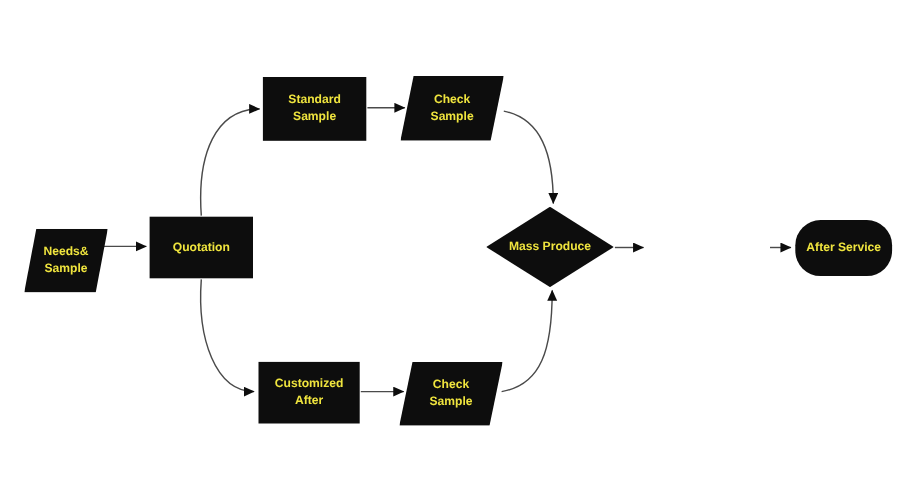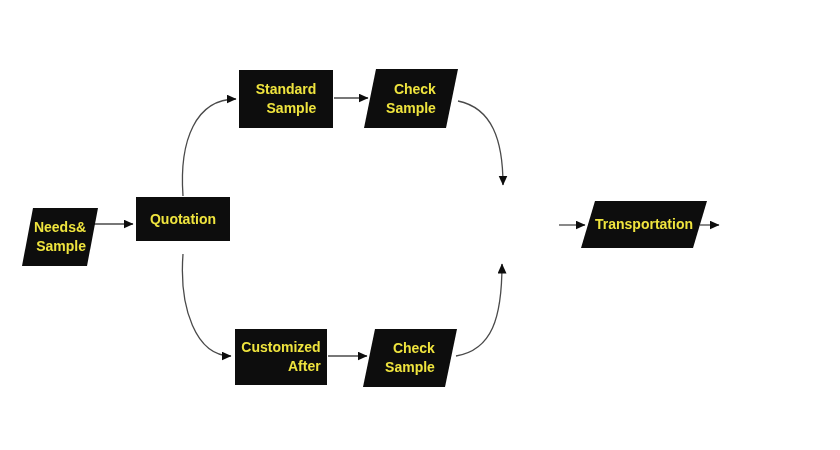--- a/index.html
+++ b/index.html
@@ -22,23 +22,23 @@
   }
 
   .node {
     position: absolute;
     display: flex;
     align-items: center;
     justify-content: center;
     background: #0d0d0d;
     color: #efe43e;
     font-weight: bold;
-    font-size: 14px;
+    font-size: 11px;
     line-height: 1.35;
-    text-align: right;
+    text-align: center;
   }
 
   .node .label { white-space: pre-line; }
 
   .rect {  }
 
   .parallelogram {
     clip-path: polygon(var(--s) 0, 100% 0, calc(100% - var(--s)) 100%, 0 100%);
   }
 
@@ -70,21 +70,21 @@
       <path d="M 559 225 L 585 225" marker-end="url(#ah)"></path>
       <path d="M 700 225 L 719 225" marker-end="url(#ah)"></path>
     </g>
   </svg>
 
   <div class="node parallelogram" style="left:22px; top:208px; width:76px; height:58px; --s:11px">
     <span class="label">Needs&amp;
 Sample</span>
   </div>
 
-  <div class="node rect" style="left:136px; top:197px; width:94px; height:44px">
+  <div class="node rect" style="left:136px; top:197px; width:94px; height:56px">
     <span class="label">Quotation</span>
   </div>
 
   <div class="node rect" style="left:239px; top:70px; width:94px; height:58px">
     <span class="label">Standard
 Sample</span>
   </div>
 
   <div class="node parallelogram" style="left:364px; top:69px; width:94px; height:59px; --s:12px">
     <span class="label">Check
@@ -94,19 +94,22 @@
   <div class="node rect" style="left:235px; top:329px; width:92px; height:56px">
     <span class="label">Customized
 After</span>
   </div>
 
   <div class="node parallelogram" style="left:363px; top:329px; width:94px; height:58px; --s:12px">
     <span class="label">Check
 Sample</span>
   </div>
 
-
-  <div class="node parallelogram" style="left:581px; top:201px; width:126px; height:47px; --s:14px">
-    <span class="label">Transportation</span>
+  <div class="node diamond" style="left:442px; top:188px; width:116px; height:73px">
+    <span class="label">Mass Produce</span>
   </div>
 
+
+  <div class="node stadium" style="left:723px; top:200px; width:88px; height:51px">
+    <span class="label">After Service</span>
+  </div>
 
 </div>
 
 </body></html>

